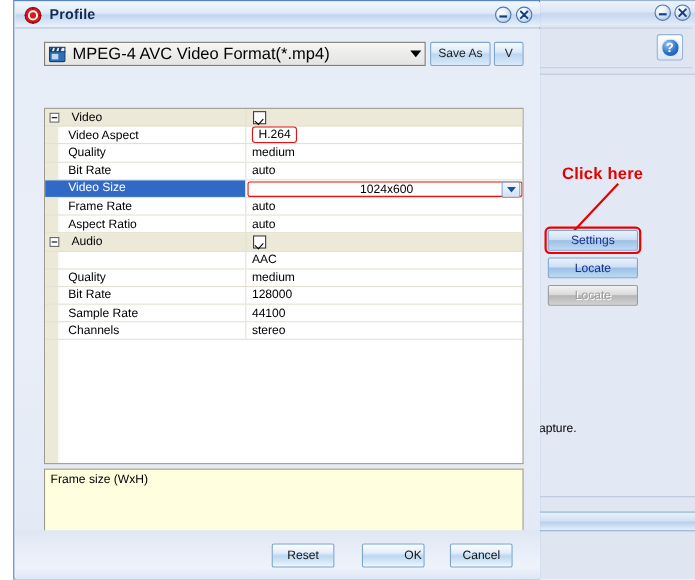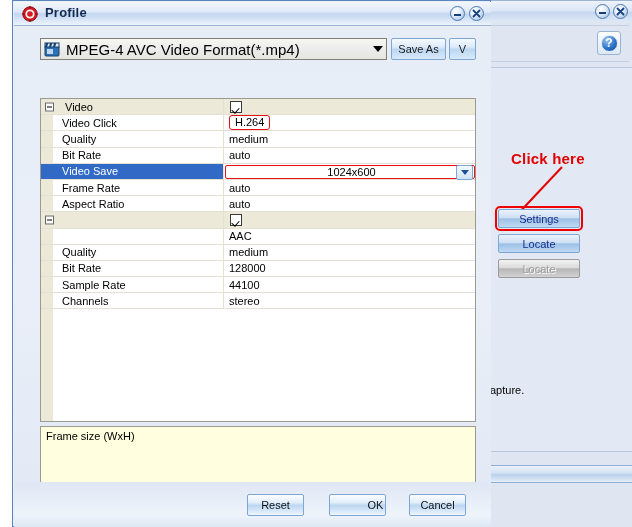--- a/index.html
+++ b/index.html
@@ -385,41 +385,41 @@
           <div class="row group">
             <span class="expander"></span>
             <div class="cell-name">Video</div>
             <div class="cell-div"></div>
             <div class="cell-val">
               <span class="checkbox"></span>
             </div>
           </div>
 
           <div class="row">
-            <div class="cell-name">Video Click</div>
+            <div class="cell-name">Video Aspect</div>
             <div class="cell-div"></div>
             <div class="cell-val">
               <span class="red-box">H.264</span>
             </div>
           </div>
 
           <div class="row">
             <div class="cell-name">Quality</div>
             <div class="cell-div"></div>
             <div class="cell-val">medium</div>
           </div>
 
           <div class="row">
             <div class="cell-name">Bit Rate</div>
             <div class="cell-div"></div>
             <div class="cell-val">auto</div>
           </div>
 
           <div class="row sel">
-            <div class="cell-name">Video Save</div>
+            <div class="cell-name">Video Size</div>
             <div class="cell-div"></div>
             <div class="editbox">
               <span>1024x600</span>
               <span class="caret"></span>
             </div>
             <span class="combo-drop"></span>
           </div>
 
           <div class="row">
             <div class="cell-name">Frame Rate</div>
@@ -428,20 +428,21 @@
           </div>
 
           <div class="row">
             <div class="cell-name">Aspect Ratio</div>
             <div class="cell-div"></div>
             <div class="cell-val">auto</div>
           </div>
 
           <div class="row group">
             <span class="expander"></span>
+            <div class="cell-name">Audio</div>
             <div class="cell-div"></div>
             <div class="cell-val">
               <span class="checkbox"></span>
             </div>
           </div>
 
           <div class="row">
             <div class="cell-div"></div>
             <div class="cell-val">AAC</div>
           </div>

